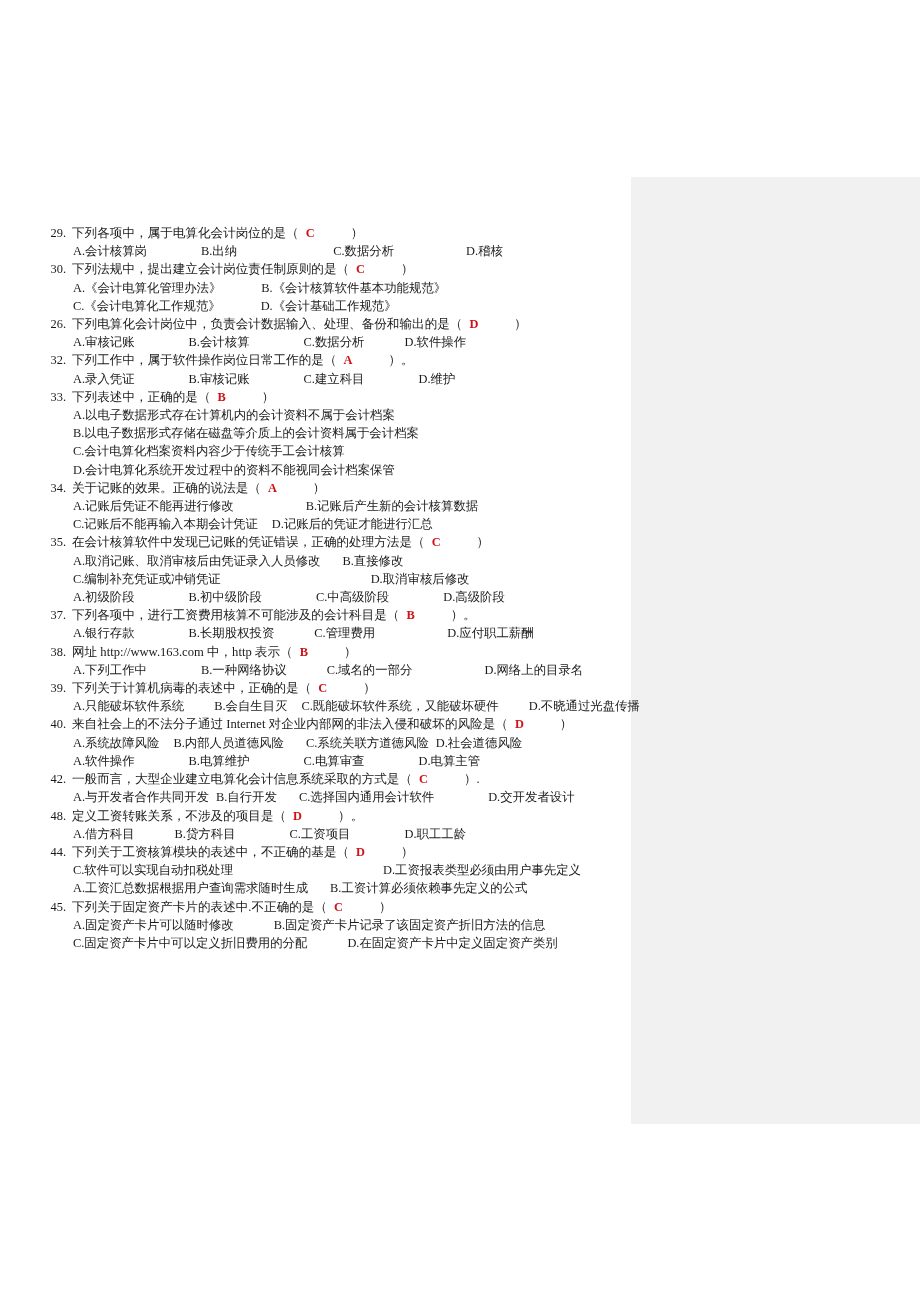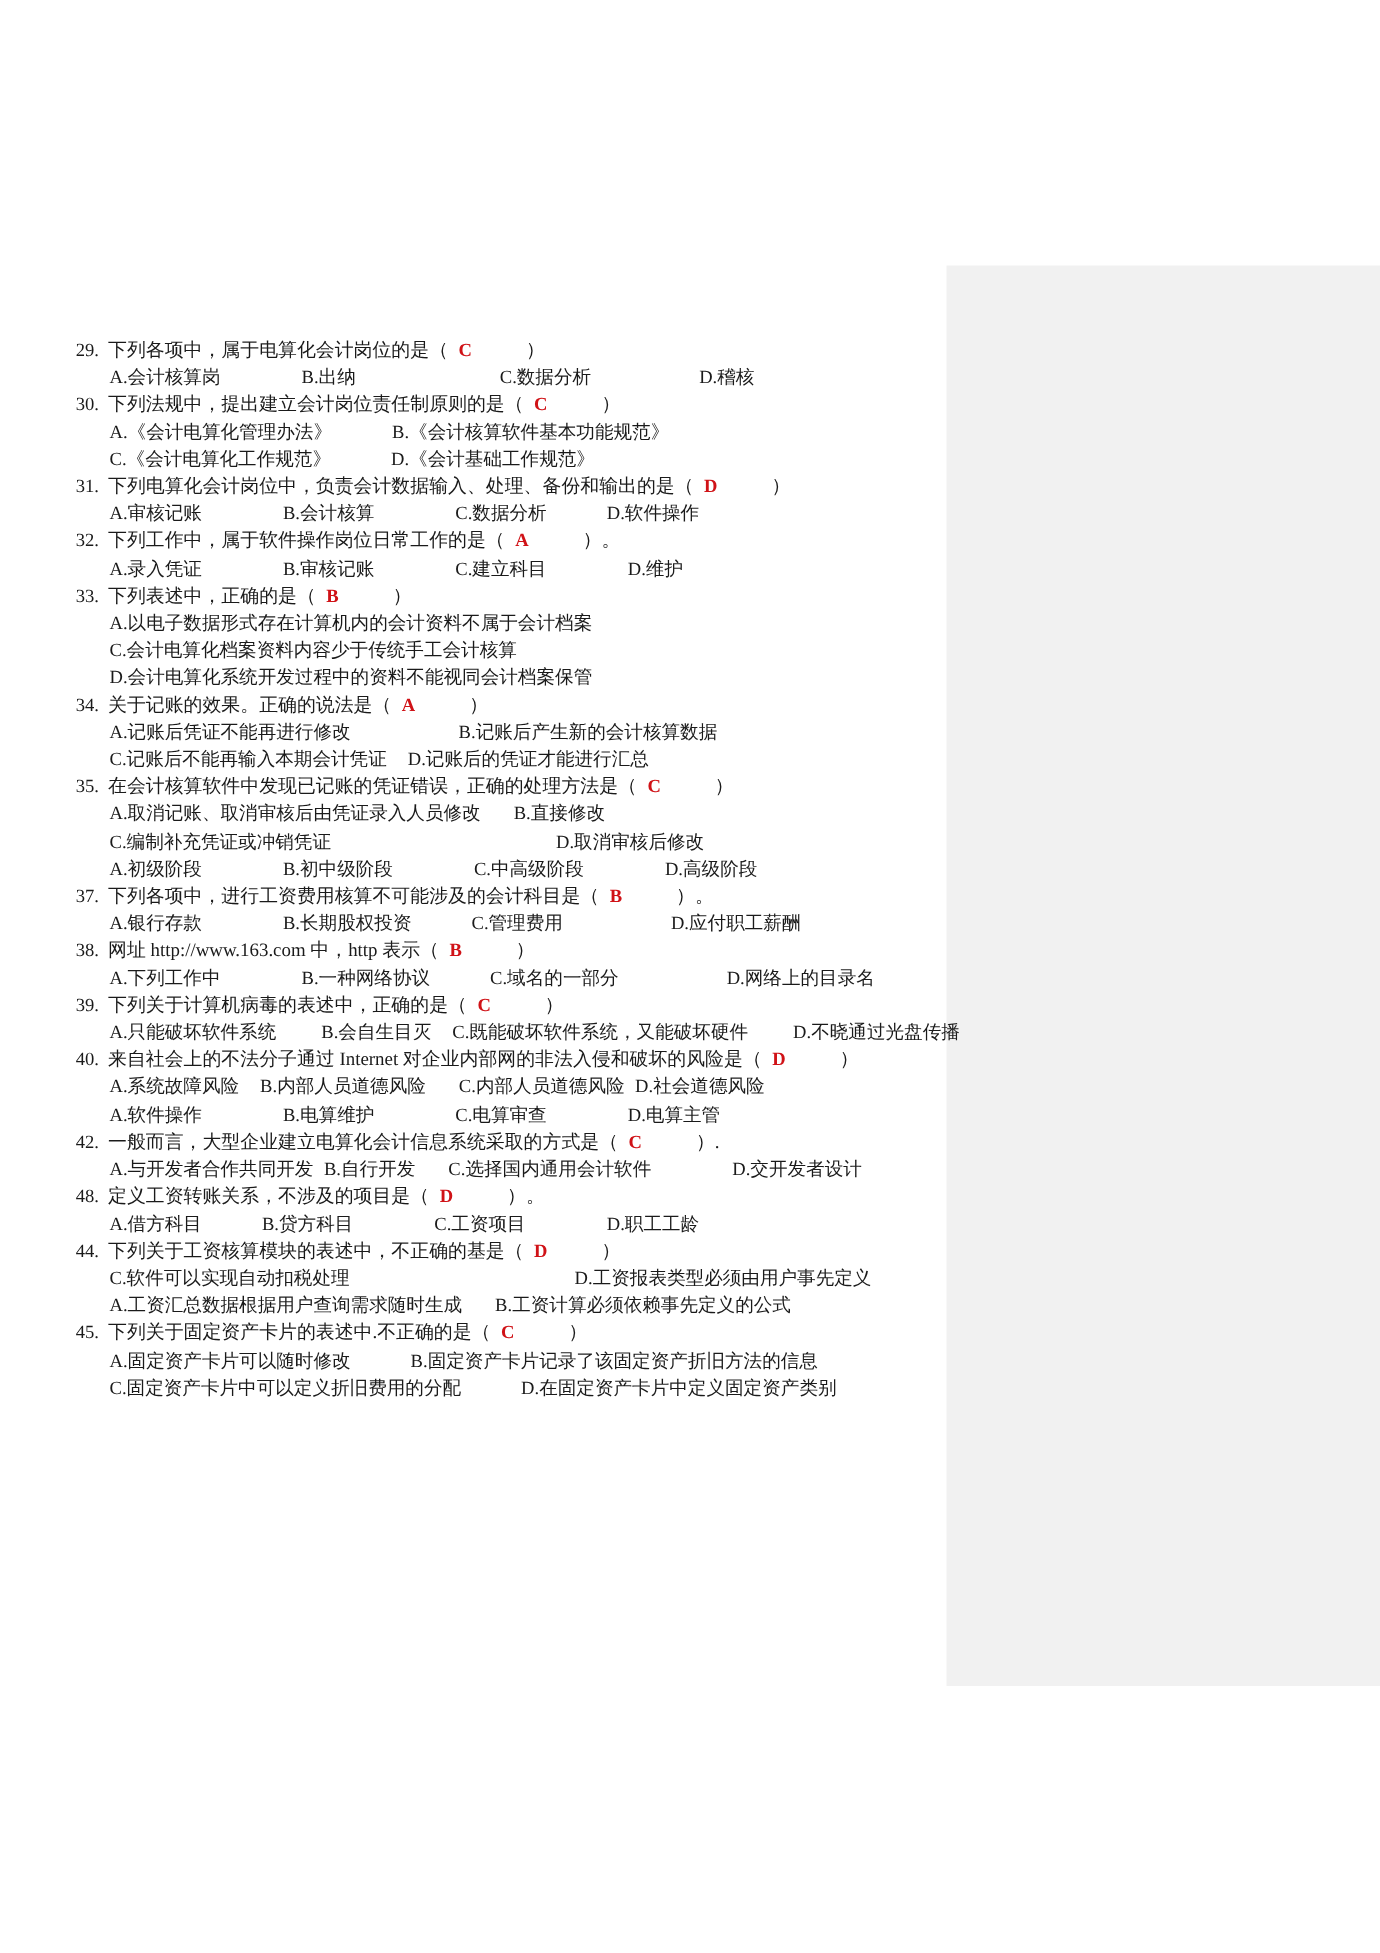--- a/index.html
+++ b/index.html
@@ -105,30 +105,31 @@
       <div class="question">
         <div class="q-stem"><span class="q-num">29.</span><span class="q-text">下列各项中，属于电算化会计岗位的是（</span><span class="sp1"></span><span class="ans" style="color: rgb(208, 18, 23);">C</span><span class="sp4"></span><span class="q-text">）</span></div>
         <div class="opt-line"><span class="opt">A.会计核算岗</span><span class="sp6"></span><span class="opt">B.出纳</span><span class="sp8"></span><span class="opt">C.数据分析</span><span class="sp7"></span><span class="opt">D.稽核</span></div>
       </div>
       <div class="question">
         <div class="q-stem"><span class="q-num">30.</span><span class="q-text">下列法规中，提出建立会计岗位责任制原则的是（</span><span class="sp1"></span><span class="ans" style="color: rgb(208, 18, 23);">C</span><span class="sp4"></span><span class="q-text">）</span></div>
         <div class="opt-line"><span class="opt">A.《会计电算化管理办法》</span><span class="sp5"></span><span class="opt">B.《会计核算软件基本功能规范》</span></div>
         <div class="opt-line"><span class="opt">C.《会计电算化工作规范》</span><span class="sp5"></span><span class="opt">D.《会计基础工作规范》</span></div>
       </div>
       <div class="question">
-        <div class="q-stem"><span class="q-num">31.</span><span class="q-text">下列电算化会计岗位中，负责会计数据输入、处理、备份和输出的是（</span><span class="sp1"></span><span class="ans" style="color: rgb(208, 18, 23);">D</span><span class="sp4"></span><span class="q-text">）</span></div>
+        <div class="q-stem"><span class="q-num">26.</span><span class="q-text">下列电算化会计岗位中，负责会计数据输入、处理、备份和输出的是（</span><span class="sp1"></span><span class="ans" style="color: rgb(208, 18, 23);">D</span><span class="sp4"></span><span class="q-text">）</span></div>
         <div class="opt-line"><span class="opt">A.审核记账</span><span class="sp6"></span><span class="opt">B.会计核算</span><span class="sp6"></span><span class="opt">C.数据分析</span><span class="sp5"></span><span class="opt">D.软件操作</span></div>
       </div>
       <div class="question">
         <div class="q-stem"><span class="q-num">32.</span><span class="q-text">下列工作中，属于软件操作岗位日常工作的是（</span><span class="sp1"></span><span class="ans" style="color: rgb(208, 18, 23);">A</span><span class="sp4"></span><span class="q-text">）。</span></div>
         <div class="opt-line"><span class="opt">A.录入凭证</span><span class="sp6"></span><span class="opt">B.审核记账</span><span class="sp6"></span><span class="opt">C.建立科目</span><span class="sp6"></span><span class="opt">D.维护</span></div>
       </div>
       <div class="question">
         <div class="q-stem"><span class="q-num">33.</span><span class="q-text">下列表述中，正确的是（</span><span class="sp1"></span><span class="ans" style="color: rgb(208, 18, 23);">B</span><span class="sp4"></span><span class="q-text">）</span></div>
         <div class="opt-line"><span class="opt">A.以电子数据形式存在计算机内的会计资料不属于会计档案</span></div>
+        <div class="opt-line"><span class="opt">B.以电子数据形式存储在磁盘等介质上的会计资料属于会计档案</span></div>
         <div class="opt-line"><span class="opt">C.会计电算化档案资料内容少于传统手工会计核算</span></div>
         <div class="opt-line"><span class="opt">D.会计电算化系统开发过程中的资料不能视同会计档案保管</span></div>
       </div>
       <div class="question">
         <div class="q-stem"><span class="q-num">34.</span><span class="q-text">关于记账的效果。正确的说法是（</span><span class="sp1"></span><span class="ans" style="color: rgb(208, 18, 23);">A</span><span class="sp4"></span><span class="q-text">）</span></div>
         <div class="opt-line"><span class="opt">A.记账后凭证不能再进行修改</span><span class="sp7"></span><span class="opt">B.记账后产生新的会计核算数据</span></div>
         <div class="opt-line"><span class="opt">C.记账后不能再输入本期会计凭证</span><span class="sp2"></span><span class="opt">D.记账后的凭证才能进行汇总</span></div>
       </div>
       <div class="question">
         <div class="q-stem"><span class="q-num">35.</span><span class="q-text">在会计核算软件中发现已记账的凭证错误，正确的处理方法是（</span><span class="sp1"></span><span class="ans" style="color: rgb(208, 18, 23);">C</span><span class="sp4"></span><span class="q-text">）</span></div>
@@ -145,21 +146,21 @@
       <div class="question">
         <div class="q-stem"><span class="q-num">38.</span><span class="q-text">网址 http://www.163.com 中，http 表示（</span><span class="sp1"></span><span class="ans" style="color: rgb(208, 18, 23);">B</span><span class="sp4"></span><span class="q-text">）</span></div>
         <div class="opt-line"><span class="opt">A.下列工作中</span><span class="sp6"></span><span class="opt">B.一种网络协议</span><span class="sp5"></span><span class="opt">C.域名的一部分</span><span class="sp7"></span><span class="opt">D.网络上的目录名</span></div>
       </div>
       <div class="question">
         <div class="q-stem"><span class="q-num">39.</span><span class="q-text">下列关于计算机病毒的表述中，正确的是（</span><span class="sp1"></span><span class="ans" style="color: rgb(208, 18, 23);">C</span><span class="sp4"></span><span class="q-text">）</span></div>
         <div class="opt-line"><span class="opt">A.只能破坏软件系统</span><span class="sp4"></span><span class="opt">B.会自生目灭</span><span class="sp2"></span><span class="opt">C.既能破坏软件系统，又能破坏硬件</span><span class="sp4"></span><span class="opt">D.不晓通过光盘传播</span></div>
       </div>
       <div class="question">
         <div class="q-stem"><span class="q-num">40.</span><span class="q-text">来自社会上的不法分子通过 Internet 对企业内部网的非法入侵和破坏的风险是（</span><span class="sp1"></span><span class="ans" style="color: rgb(208, 18, 23);">D</span><span class="sp4"></span><span class="q-text">）</span></div>
-        <div class="opt-line"><span class="opt">A.系统故障风险</span><span class="sp2"></span><span class="opt">B.内部人员道德风险</span><span class="sp3"></span><span class="opt">C.内部人员道德风险</span><span class="sp1"></span><span class="opt">D.社会道德风险</span></div>
+        <div class="opt-line"><span class="opt">A.系统故障风险</span><span class="sp2"></span><span class="opt">B.内部人员道德风险</span><span class="sp3"></span><span class="opt">C.系统关联方道德风险</span><span class="sp1"></span><span class="opt">D.社会道德风险</span></div>
       </div>
       <div class="question">
         <div class="opt-line"><span class="opt">A.软件操作</span><span class="sp6"></span><span class="opt">B.电算维护</span><span class="sp6"></span><span class="opt">C.电算审查</span><span class="sp6"></span><span class="opt">D.电算主管</span></div>
       </div>
       <div class="question">
         <div class="q-stem"><span class="q-num">42.</span><span class="q-text">一般而言，大型企业建立电算化会计信息系统采取的方式是（</span><span class="sp1"></span><span class="ans" style="color: rgb(208, 18, 23);">C</span><span class="sp4"></span><span class="q-text">）.</span></div>
         <div class="opt-line"><span class="opt">A.与开发者合作共同开发</span><span class="sp1"></span><span class="opt">B.自行开发</span><span class="sp3"></span><span class="opt">C.选择国内通用会计软件</span><span class="sp6"></span><span class="opt">D.交开发者设计</span></div>
       </div>
       <div class="question">
         <div class="q-stem"><span class="q-num">48.</span><span class="q-text">定义工资转账关系，不涉及的项目是（</span><span class="sp1"></span><span class="ans" style="color: rgb(208, 18, 23);">D</span><span class="sp4"></span><span class="q-text">）。</span></div>

